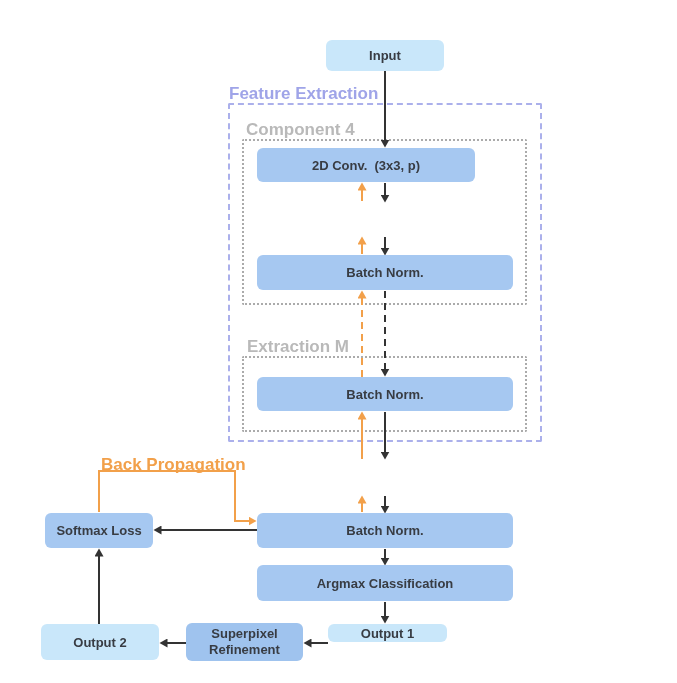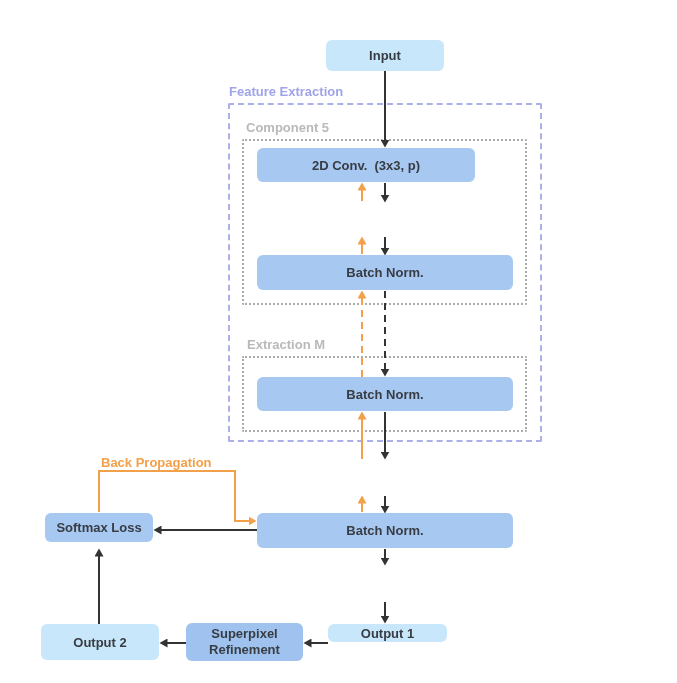--- a/index.html
+++ b/index.html
@@ -16,21 +16,21 @@
   }
   html,body{margin:0;padding:0;background:#ffffff;}
   .canvas{
     position:relative;width:677px;height:683px;background:#ffffff;overflow:hidden;
     font-family:"Liberation Sans", sans-serif;
   }
   .container-box{position:absolute;box-sizing:border-box;border-radius:2px;}
   .fe-box{left:228px;top:103px;width:314px;height:339px;border:2px dashed var(--container-purple);z-index:1;}
   .c1-box{left:242px;top:139px;width:285px;height:166px;border:2px dotted var(--dotted-gray);z-index:1;}
   .cm-box{left:242px;top:356px;width:285px;height:76px;border:2px dotted var(--dotted-gray);z-index:1;}
-  .diagram-label{position:absolute;font-size:13px;font-weight:bold;white-space:nowrap;z-index:4;}
+  .diagram-label{position:absolute;font-size:17px;font-weight:bold;white-space:nowrap;z-index:4;}
   .fe-label{left:229px;top:84px;color:var(--label-purple);}
   .c1-label{left:246px;top:120px;color:var(--label-gray);}
   .cm-label{left:247px;top:337px;color:var(--label-gray);}
   .bp-label{left:101px;top:455px;color:var(--arrow-orange);}
   svg.arrows{position:absolute;left:0;top:0;z-index:2;}
   .ln-k{stroke:var(--arrow-black);stroke-width:2;fill:none;}
   .ln-o{stroke:var(--arrow-orange);stroke-width:2;fill:none;}
   .dash{stroke-dasharray:7 5;}
   .ah-k{fill:var(--arrow-black);}
   .ah-o{fill:var(--arrow-orange);}
@@ -46,33 +46,33 @@
   .n-conv2d{left:257px;top:148px;width:218px;height:34px;}
   .n-relu{left:257px;top:202px;width:256px;height:34px;}
   .n-bn1{left:257px;top:255px;width:256px;height:35px;}
   .n-bnm{left:257px;top:377px;width:256px;height:34px;}
   .n-conv1d{left:257px;top:460px;width:256px;height:35px;}
   .n-bnout{left:257px;top:513px;width:256px;height:35px;}
   .n-argmax{left:257px;top:565px;width:256px;height:36px;}
   .n-out1{left:328px;top:624px;width:119px;height:18px;}
   .n-spx{left:186px;top:623px;width:117px;height:38px;}
   .n-out2{left:41px;top:624px;width:118px;height:36px;}
-  .n-softmax{left:45px;top:513px;width:108px;height:29px;}
+  .n-softmax{left:45px;top:513px;width:108px;height:35px;}
 </style>
 </head>
 <body>
 
 <div class="canvas">
 
   <div class="container-box fe-box"></div>
   <div class="container-box c1-box"></div>
   <div class="container-box cm-box"></div>
 
   <div class="diagram-label fe-label">Feature Extraction</div>
-  <div class="diagram-label c1-label">Component 5</div>
+  <div class="diagram-label c1-label">Component 4</div>
   <div class="diagram-label cm-label">Extraction M</div>
   <div class="diagram-label bp-label">Back Propagation</div>
 
   <svg class="arrows" width="677" height="683" viewBox="0 0 677 683">
     <defs>
       <marker id="mB" viewBox="0 0 9 9" markerWidth="9" markerHeight="9" refX="0.5" refY="4.5" orient="auto" markerUnits="userSpaceOnUse">
         <path d="M0,0 L8,4.5 L0,9 Z" class="ah-k"></path>
       </marker>
       <marker id="mO" viewBox="0 0 9 9" markerWidth="9" markerHeight="9" refX="0.5" refY="4.5" orient="auto" markerUnits="userSpaceOnUse">
         <path d="M0,0 L8,4.5 L0,9 Z" class="ah-o"></path>
@@ -98,18 +98,19 @@
     <line class="ln-o" x1="362" y1="459" x2="362" y2="419" marker-end="url(#mO)"></line>
     <line class="ln-o" x1="362" y1="512" x2="362" y2="503" marker-end="url(#mO)"></line>
     <polyline class="ln-o" points="99,512 99,471 235,471 235,521 249,521" marker-end="url(#mO)"></polyline>
   </svg>
 
   <div class="node n-light n-input">Input</div>
   <div class="node n-mid n-conv2d">2D Conv.  (3x3, p)</div>
   <div class="node n-mid n-bn1">Batch Norm.</div>
   <div class="node n-mid n-bnm">Batch Norm.</div>
   <div class="node n-mid n-bnout">Batch Norm.</div>
+  <div class="node n-mid n-argmax">Argmax Classification</div>
   <div class="node n-light n-out1">Output 1</div>
   <div class="node n-sp n-spx">Superpixel Refinement</div>
   <div class="node n-light n-out2">Output 2</div>
   <div class="node n-mid n-softmax">Softmax Loss</div>
 
 </div>
 
 </body></html>

